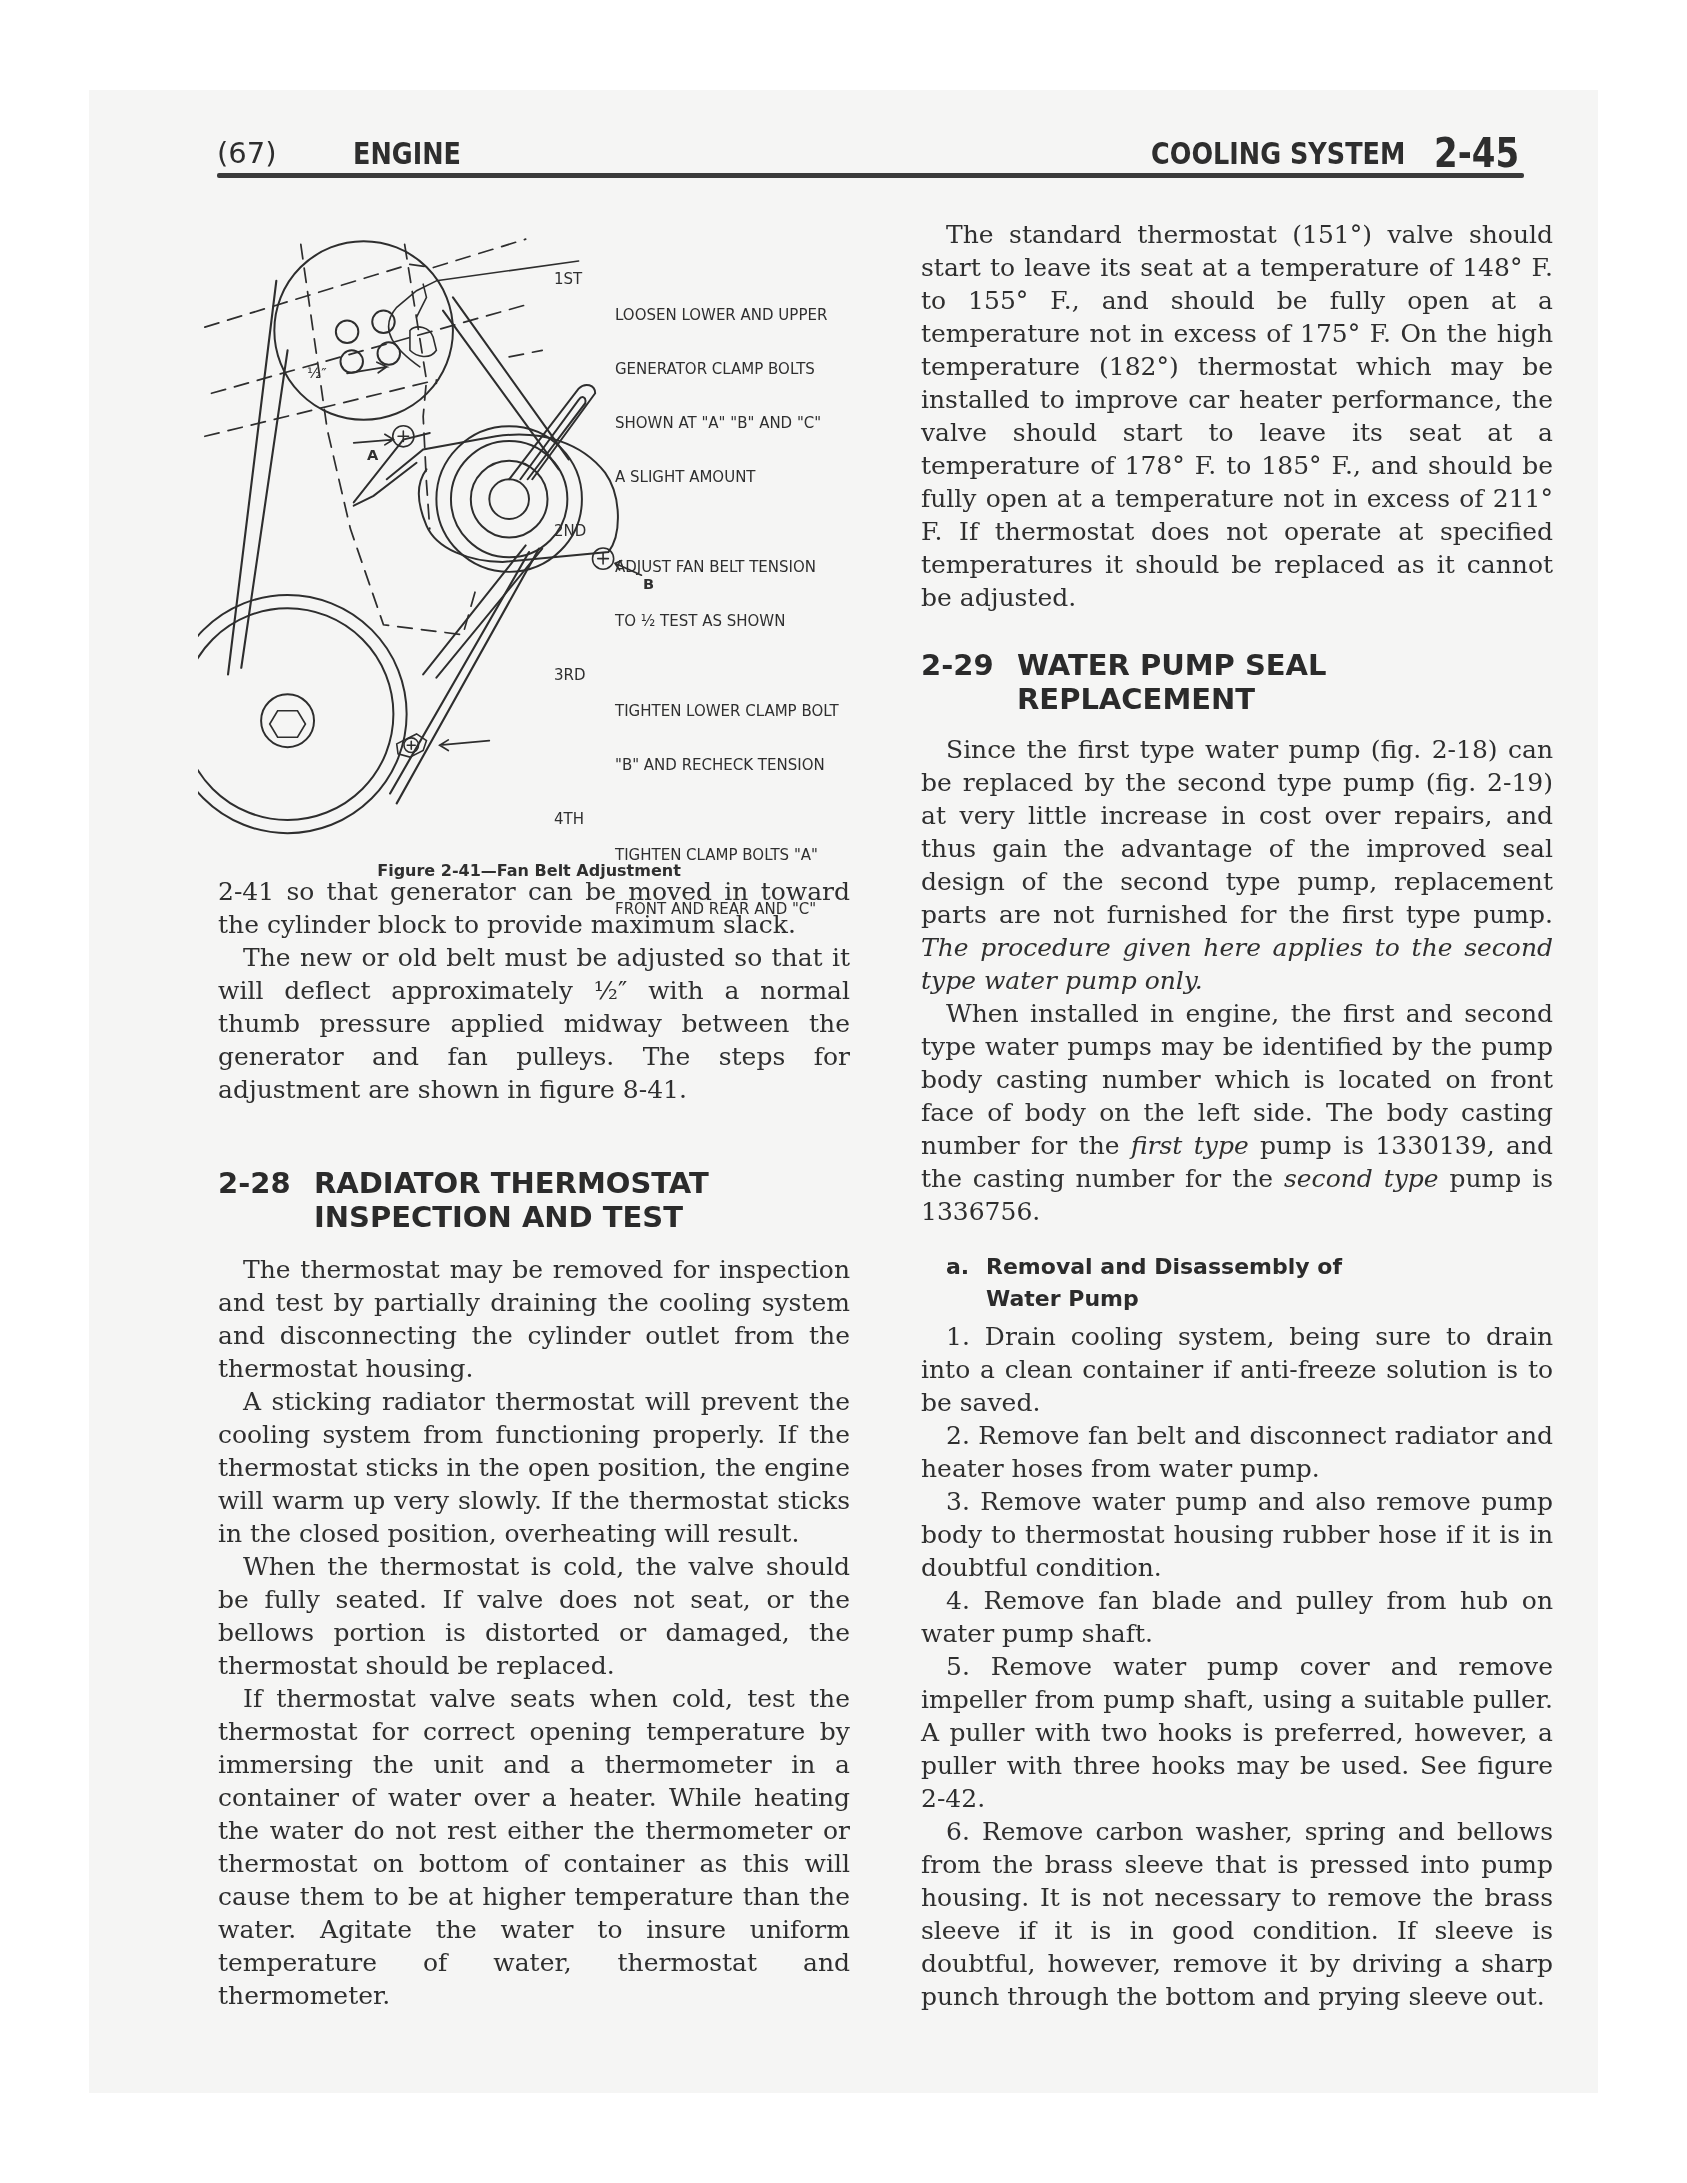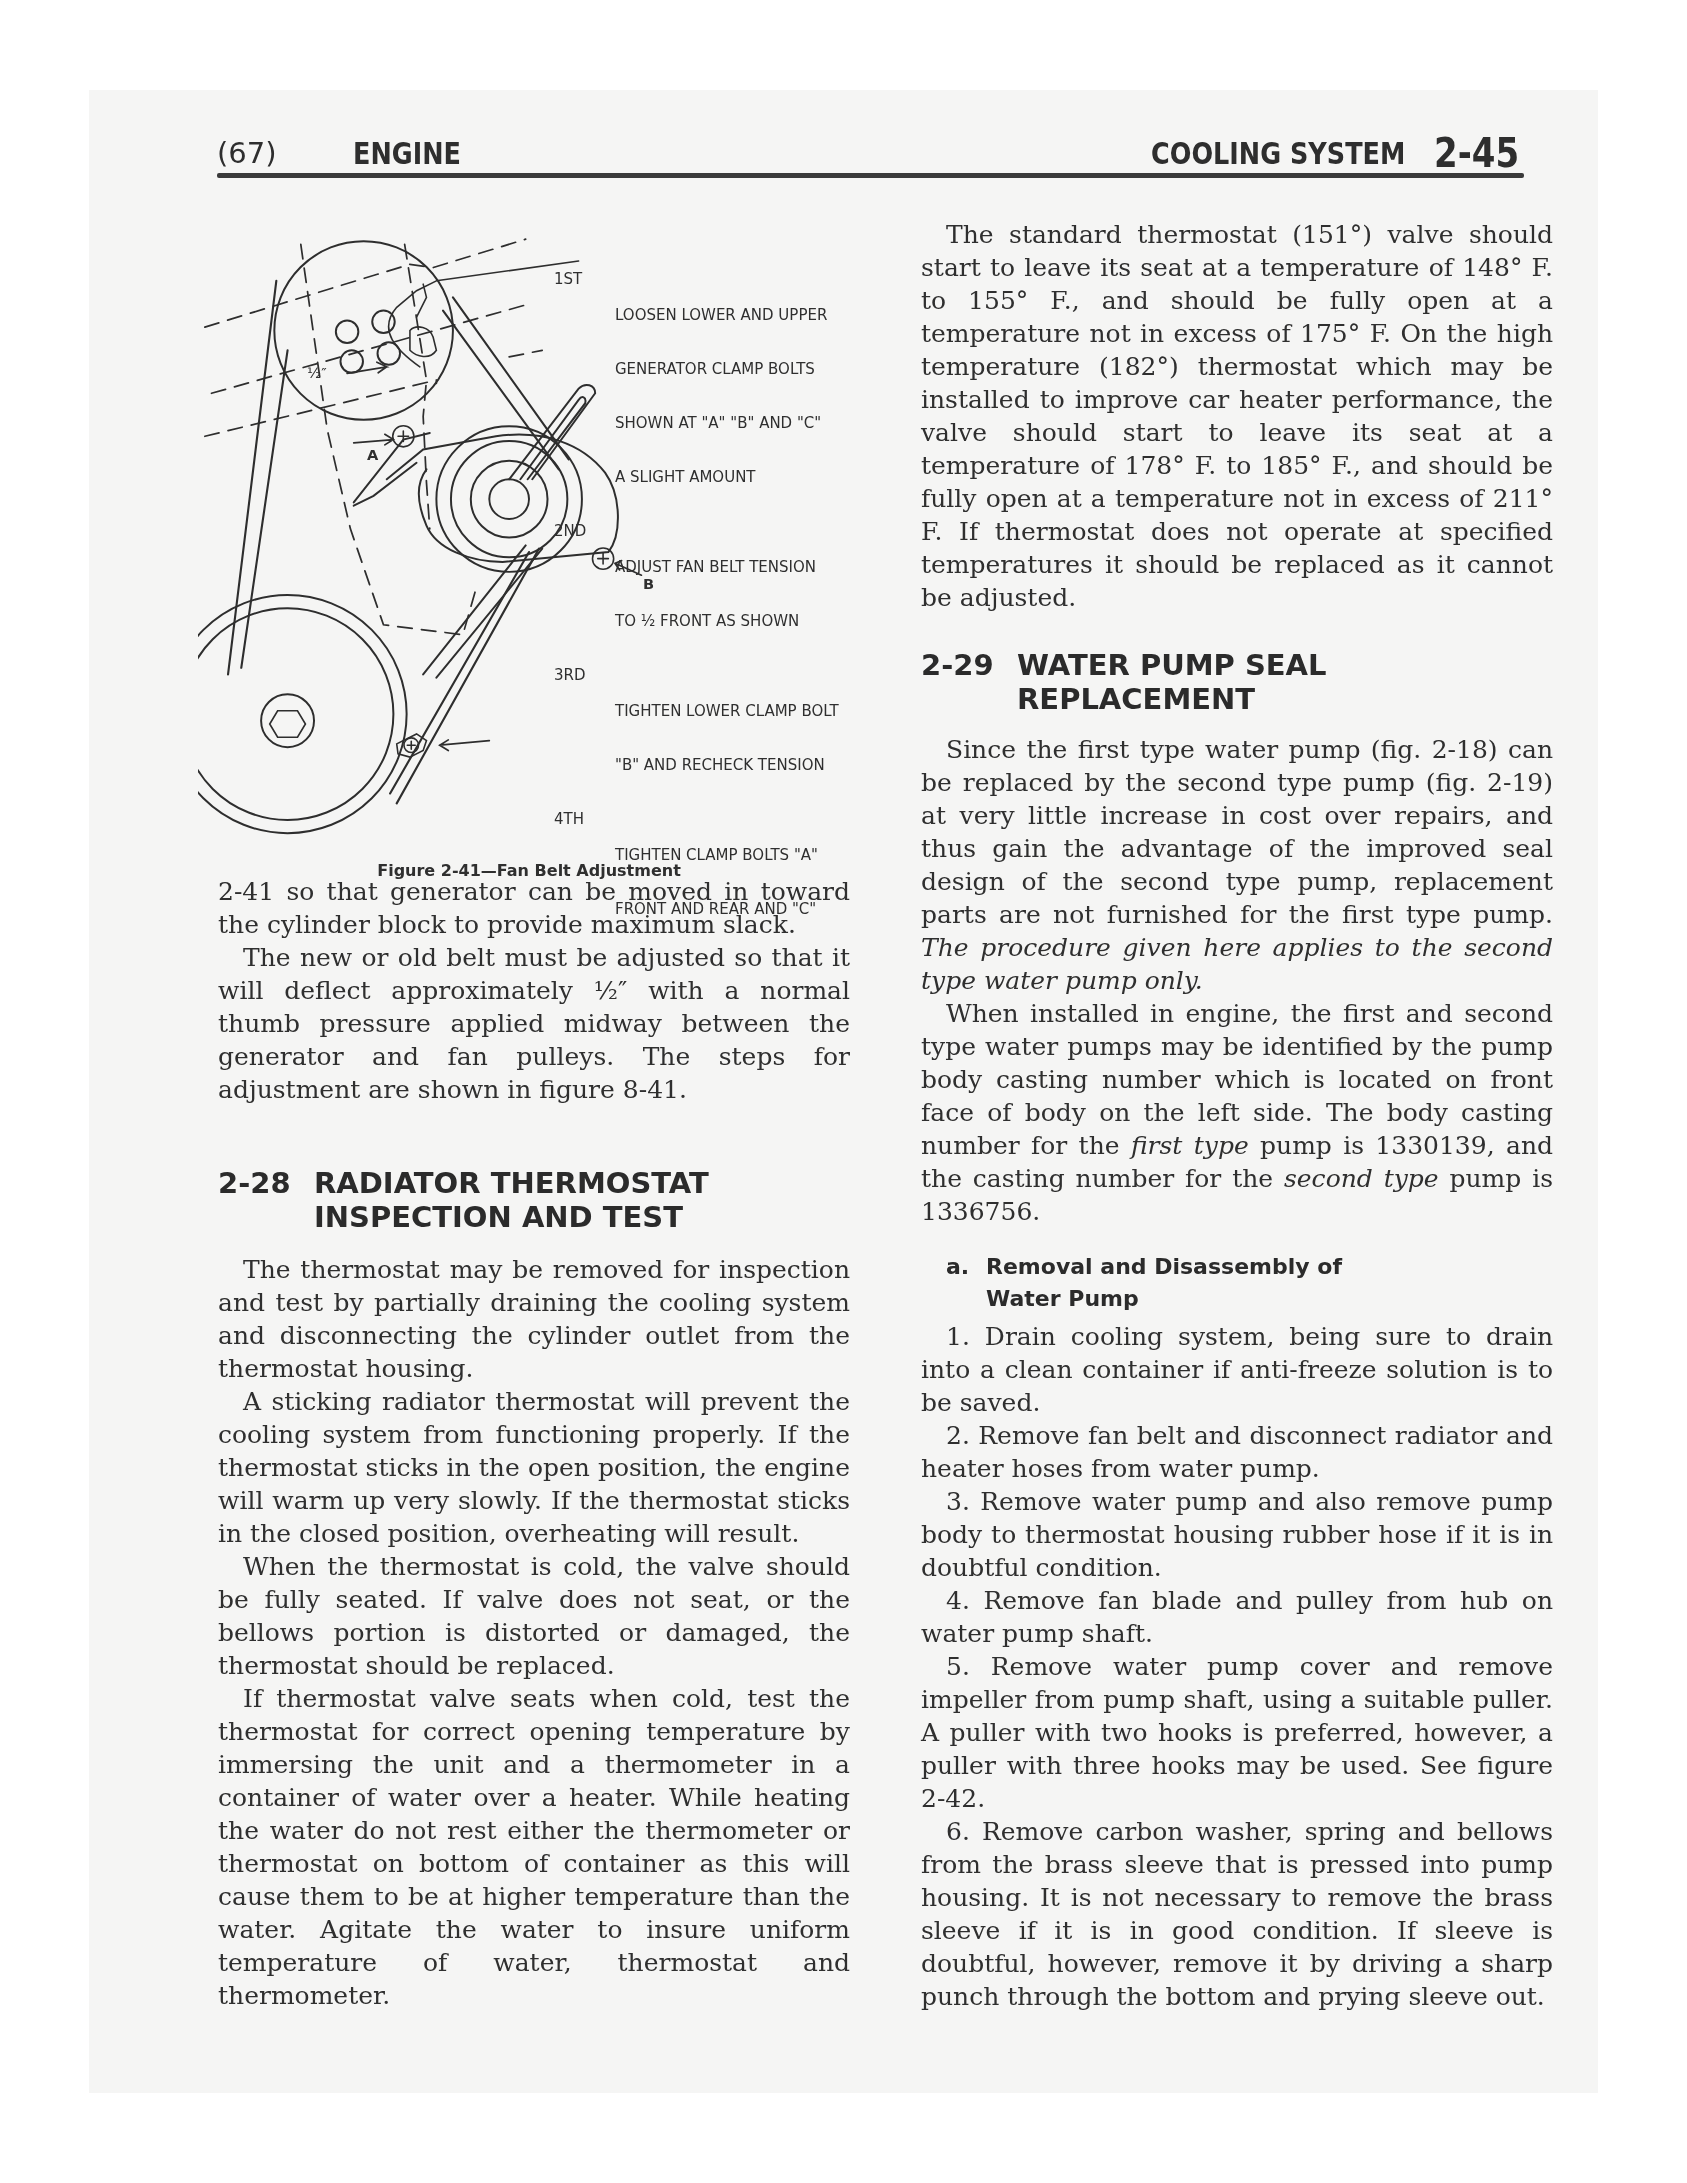--- a/index.html
+++ b/index.html
@@ -126,21 +126,21 @@
       <span style="display:block">LOOSEN LOWER AND UPPER</span>
       <span style="display:block">GENERATOR CLAMP BOLTS</span>
       <span style="display:block">SHOWN AT "A" "B" AND "C"</span>
       <span style="display:block">A SLIGHT AMOUNT</span>
     </span>
   </div>
   <div class="step-row">
     <span class="n">2ND</span>
     <span class="t">
       <span style="display:block">ADJUST FAN BELT TENSION</span>
-      <span style="display:block">TO ½ FRONT AS SHOWN</span>
+      <span style="display:block">TO ½ TEST AS SHOWN</span>
     </span>
   </div>
   <div class="step-row">
     <span class="n">3RD</span>
     <span class="t">
       <span style="display:block">TIGHTEN LOWER CLAMP BOLT</span>
       <span style="display:block">"B" AND RECHECK TENSION</span>
     </span>
   </div>
   <div class="step-row">

